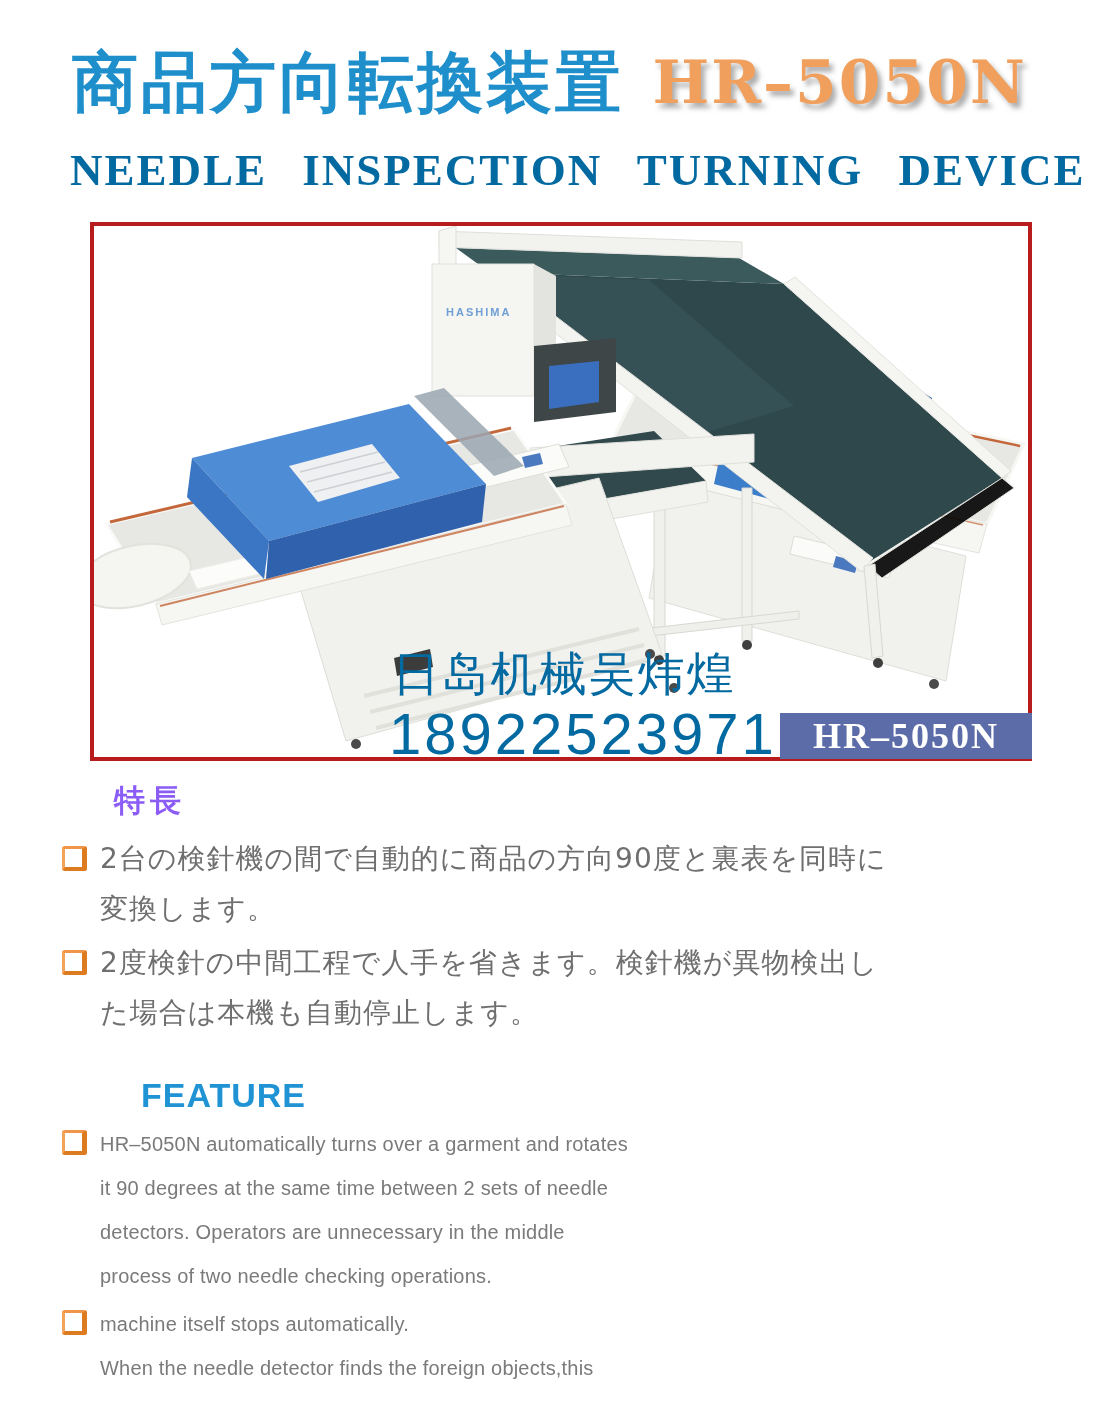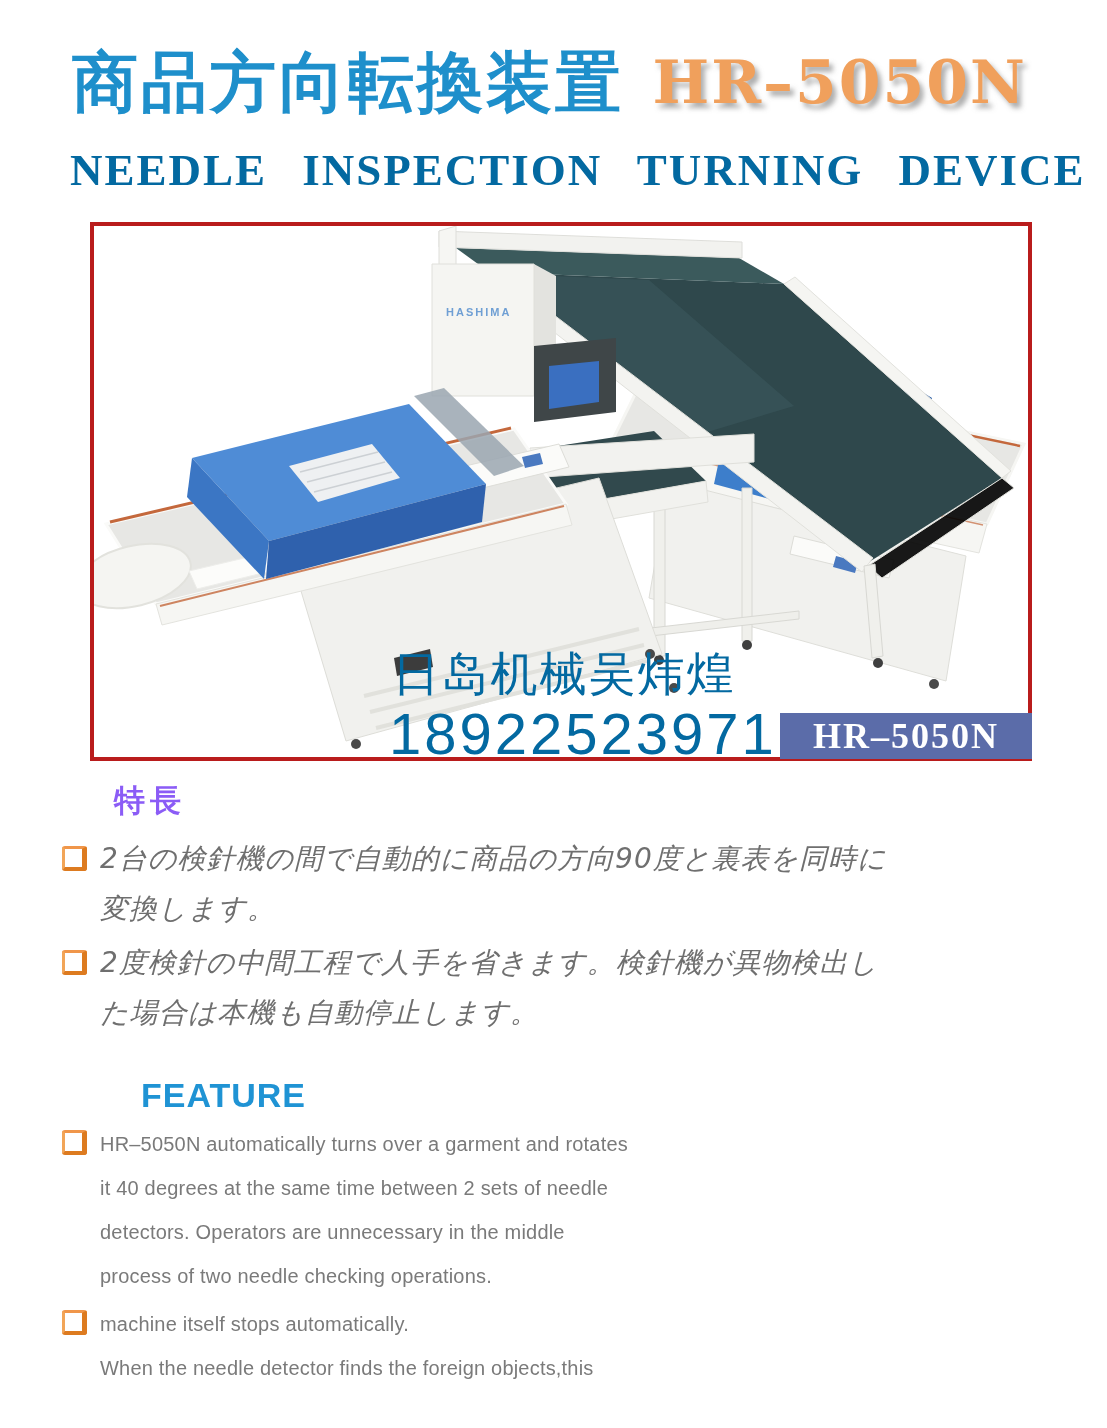--- a/index.html
+++ b/index.html
@@ -24,21 +24,21 @@
              color:#0369a1;line-height:1;z-index:3;}
   .watermark .wm1{font-size:47px;letter-spacing:2px;font-family:"DejaVu Sans",sans-serif;}
   .watermark .wm2{font-size:58px;letter-spacing:3px;margin-top:8px;}
   .badge{position:absolute;left:686px;top:487px;width:252px;height:46px;background:#5b6ca9;
          color:#ffffff;font-family:"Liberation Serif",serif;font-weight:bold;font-size:36px;
          display:flex;align-items:center;justify-content:center;letter-spacing:2px;z-index:4;}
 
   
   .sec-heading-jp{position:absolute;left:114px;top:780px;font-size:31px;font-weight:bold;
                   color:#8b5cf6;letter-spacing:5px;font-family:"DejaVu Sans",sans-serif;}
-  .jp-items{position:absolute;left:62px;top:834px;width:990px;font-style:italic;}
+  .jp-items{position:absolute;left:62px;top:834px;width:990px;}
   .sec-heading-en{position:absolute;left:117px;top:1076px;font-size:34px;font-weight:bold;
                   color:#1f93d4;letter-spacing:1px;margin-left:24px;}
   .en-items{position:absolute;left:62px;top:1122px;width:990px;}
 
   .item{display:flex;align-items:flex-start;margin-bottom:4px;}
   .bullet{flex:0 0 17px;width:17px;height:18px;margin-top:12px;background:#fff;
           border-style:solid;border-width:3px 5px 4px 3px;border-radius:3px;
           border-color:#f0964a #dd7b20 #dd7b20 #f2a558;}
   .item-text{margin-left:13px;}
   .jp-items .line{font-size:28px;color:#6f6f6f;line-height:50px;letter-spacing:1px;
@@ -177,21 +177,21 @@
       </div>
     </div>
   </div>
 
   <div class="sec-heading-en">FEATURE</div>
   <div class="en-items">
     <div class="item">
       <span class="bullet"></span>
       <div class="item-text">
         <div class="line">HR–5050N automatically turns over a garment and rotates</div>
-        <div class="line">it 40 degrees at the same time between 2 sets of needle</div>
+        <div class="line">it 90 degrees at the same time between 2 sets of needle</div>
         <div class="line">detectors. Operators are unnecessary in the middle</div>
         <div class="line">process of two needle checking operations.</div>
       </div>
     </div>
     <div class="item">
       <span class="bullet"></span>
       <div class="item-text">
         <div class="line">machine itself stops automatically.</div>
         <div class="line">When the needle detector finds the foreign objects,this</div>
       </div>

